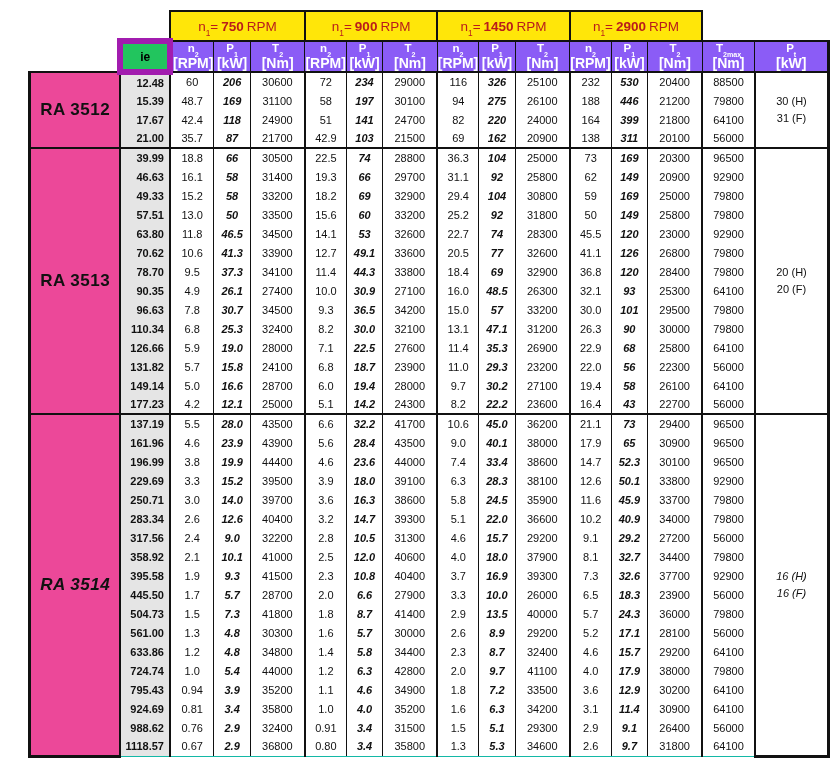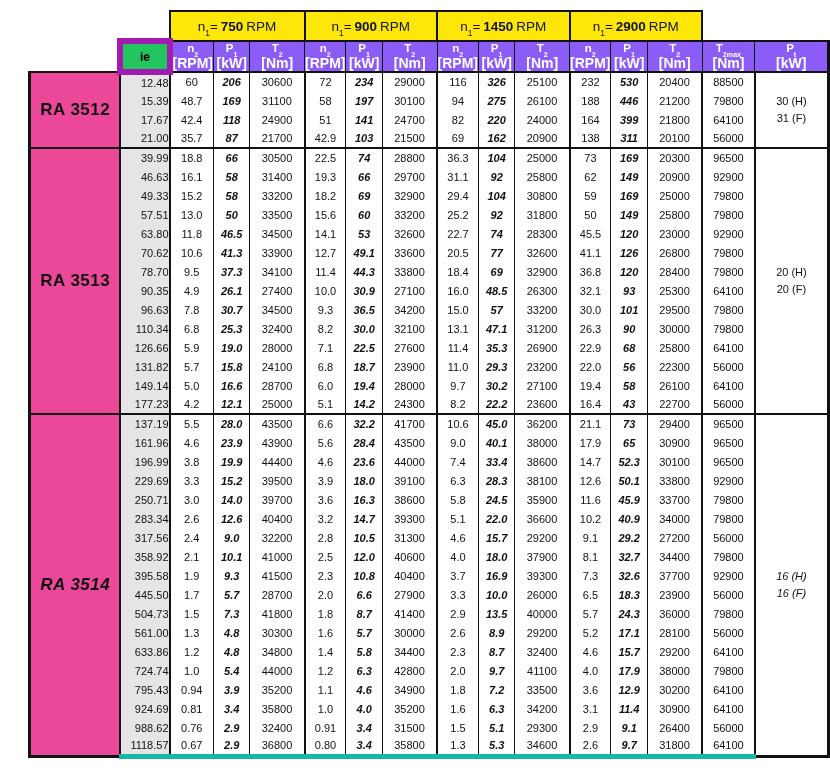--- a/index.html
+++ b/index.html
@@ -10,21 +10,21 @@
     overflow: hidden;
   }
   .page { padding: 10px 0 0 28px; }
   table { border-collapse: collapse; table-layout: fixed; }
   th, td { padding: 0; }
 
   th.blank { border: none; background: transparent; }
 
   
   th.rpm {
-    background: #ffe609; color: #0f172a;
+    background: #ffe609; color: #b91c1c;
     border: 2px solid #111;
     font-weight: normal; font-size: 13.5px;
     height: 30px; text-align: center; white-space: nowrap;
   }
   th.rpm b { margin: 0 3px; font-weight: bold; }
 
   
   th.hc {
     background: #8b5cf6; color: #fff;
     border: 1px solid #111;
@@ -43,29 +43,29 @@
   sub { font-size: 62%; line-height: 0; position: relative; top: 0.22em; }
 
   
   tbody td { font-size: 11px; height: 19px; text-align: center; white-space: nowrap; }
   td.model {
     background: #ec4899; font-size: 17px; font-weight: bold; text-align: center;
     border-left: 3px solid #111; border-right: 2px solid #111;
     vertical-align: middle; letter-spacing: 0.5px;
   }
   td.ie {
-    background: #e5e5e5; font-weight: normal; text-align: right; 
+    background: #e5e5e5; font-weight: bold; text-align: right; padding-right: 5px;
     border-left: 2px solid #111; border-right: 2px solid #111;
   }
   td.p1 { font-weight: bold; font-style: italic; border-left: 1px solid #111; border-right: 1px solid #111; }
   .tL { border-left: 2px solid #111; }
   .tR { border-right: 2px solid #111; }
   td.pt { border-right: 3px solid #111; font-size: 11px; line-height: 1.55; vertical-align: middle; }
   tr.group-start td { border-top: 2px solid #111; }
-  tbody tr:last-child td { border-bottom: 5px solid #14b8a6; margin-top: 20px; }
+  tbody tr:last-child td { border-bottom: 1px solid #14b8a6; margin-top: 20px; }
   td.model.last, td.pt.last { border-bottom: 3px solid #111; font-style: italic; }
 </style>
 </head>
 <body>
 
 <div class="page">
   <table>
     <colgroup>
       <col style="width:93px">
         <col style="width:50px">

